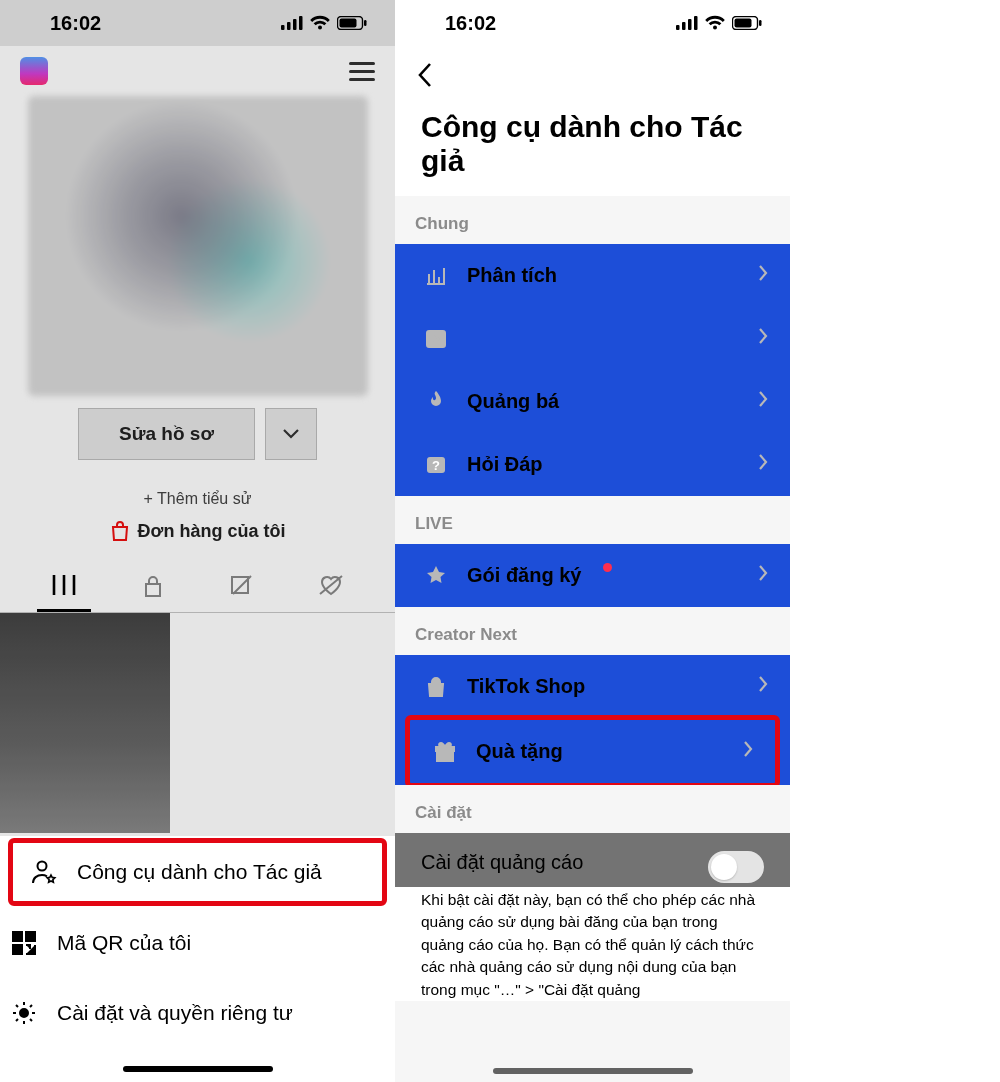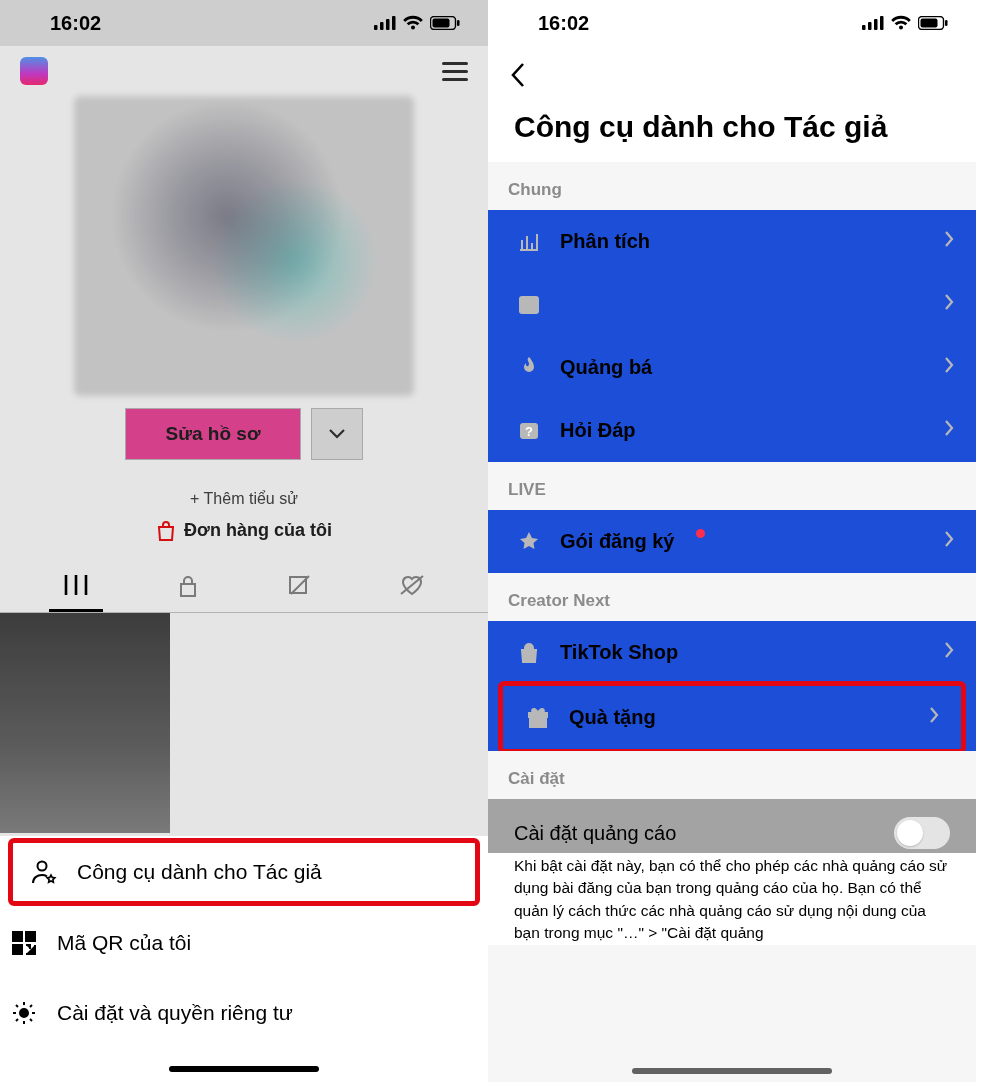--- a/index.html
+++ b/index.html
@@ -1,19 +1,19 @@
 <!DOCTYPE html>
 <html><head>
 <meta charset="utf-8">
 <style>
   * { box-sizing: border-box; margin: 0; padding: 0; }
   html, body { width: 1000px; height: 1082px; font-family: -apple-system, "Helvetica Neue", Arial, sans-serif; background: #fff; }
   body { display: flex; }
 
-  .phone { width: 488px; height: 1082px; position: relative; background: #fff; overflow: hidden; }
+  .phone { width: 395px; height: 1082px; position: relative; background: #fff; overflow: hidden; }
 
   
   .statusbar { height: 46px; display: flex; justify-content: space-between; align-items: center; padding: 0 28px 0 50px; font-size: 20px; font-weight: 600; }
   .sb-icons { display: flex; align-items: center; gap: 6px; }
   .sb-icons svg { display: block; }
 
   
   .left-dim { position: absolute; inset: 0 0 0 0; }
   .statusbar.dim { background: #e6e6e6; color: #000; }
   .top-row { height: 50px; display: flex; justify-content: space-between; align-items: center; padding: 0 20px; }
@@ -21,24 +21,24 @@
   .hamb { display: flex; flex-direction: column; gap: 5px; }
   .hamb span { display:block; width: 26px; height: 3px; background: #333; border-radius: 2px; }
 
   .avatar-blur { margin: 0 auto; width: 340px; height: 300px; border-radius: 6px;
     background: radial-gradient(circle at 45% 40%, rgba(40,40,70,.45) 0%, rgba(40,40,70,.25) 22%, rgba(200,200,205,.0) 45%),
                 radial-gradient(circle at 65% 55%, rgba(0,205,190,.35) 0%, rgba(0,205,190,.0) 30%),
                 #d9d9d9;
     filter: blur(3px);
   }
   .profile-btns { display:flex; justify-content:center; gap:10px; margin-top: 12px; }
-  .btn-outline { border:1px solid #bdbdbd; background:#ec4899; color:#222; font-size:19px; font-weight:600; padding:14px 40px; }
+  .btn-outline { border:1px solid #bdbdbd; background:#e5e5e5; color:#222; font-size:19px; font-weight:600; padding:14px 40px; }
   .btn-chev { border:1px solid #bdbdbd; background:#e6e6e6; width:52px; display:flex; align-items:center; justify-content:center; }
   .add-bio { text-align:center; margin-top:30px; font-size:16px; color:#444; }
-  .orders { display:flex; gap:8px; justify-content:center; align-items:flex-start; margin-top:12px; font-size:18px; font-weight:600; color:#222; }
+  .orders { display:flex; gap:8px; justify-content:center; align-items:center; margin-top:12px; font-size:18px; font-weight:600; color:#222; }
   .tabs { display:flex; justify-content:space-around; border-bottom:1px solid #c7c7c7; margin-top:22px; padding:10px 20px 14px; }
   .tabs .tab { width:34px; display:flex; justify-content:center; position:relative; }
   .tab.active::after { content:""; position:absolute; bottom:-14px; left:-10px; right:-10px; height:3px; background:#000; }
   .thumb-blur { width:170px; height:220px; background:linear-gradient(180deg,#444 0%,#666 60%,#888 100%); }
 
   
   .dim-mask { position:absolute; inset:0; background:rgba(0,0,0,0.10); }
 
   
   .drawer { position:absolute; left:0; right:0; bottom:0; background:#fff; }
@@ -54,21 +54,21 @@
   .r-list { background:#1d4ed8; }
   .r-item { display:flex; align-items:center; gap:18px; padding:20px 22px 20px 28px; font-size:20px; font-weight:600; }
   .r-item .ic { width:26px; display:flex; justify-content:center; color:#b8b8b8; }
   .r-item .chev { margin-left:auto; color:#b8b8b8; }
   .dot-red { width:9px; height:9px; border-radius:50%; background:#ff2e4d; display:inline-block; margin-left:4px; transform:translateY(-8px); }
   .phone.right { background:#f6f6f6; }
 
   .toggle { margin-left:auto; width:56px; height:32px; border-radius:16px; background:#e4e4e4; position:relative; }
   .toggle::after { content:""; position:absolute; width:26px; height:26px; background:#fff; border-radius:50%; top:3px; left:3px; box-shadow:0 1px 2px rgba(0,0,0,.2); }
   .r-desc { font-size:15.5px; color:#000000; line-height:1.45; padding:2px 26px 0; }
-  .r-set-item { display:flex; align-items:center; padding:18px 26px 4px; font-size:20px; font-weight:500; background:#a3a3a3; }
+  .r-set-item { display:flex; align-items:flex-start; padding:18px 26px 4px; font-size:20px; font-weight:500; background:#737373; }
 
   .highlight-red-right { border:5px solid #e30613; border-radius:6px; margin:-3px 10px; }
   .home-ind-r { position:absolute; bottom:8px; left:50%; transform:translateX(-50%); width:200px; height:6px; border-radius:4px; background:#000; opacity:.6; }
 
   svg { fill: currentColor; }
 </style>
 </head>
 <body>
 
 <div class="phone left">

